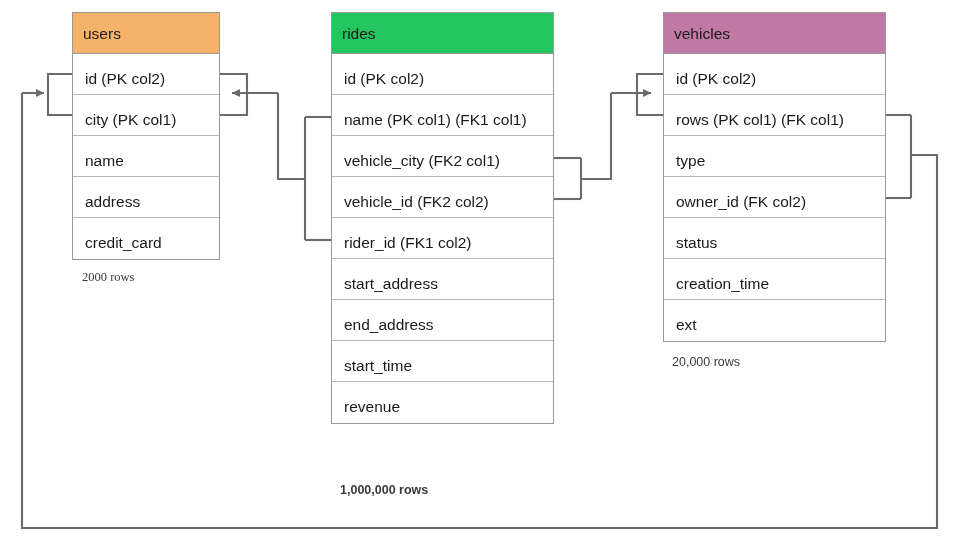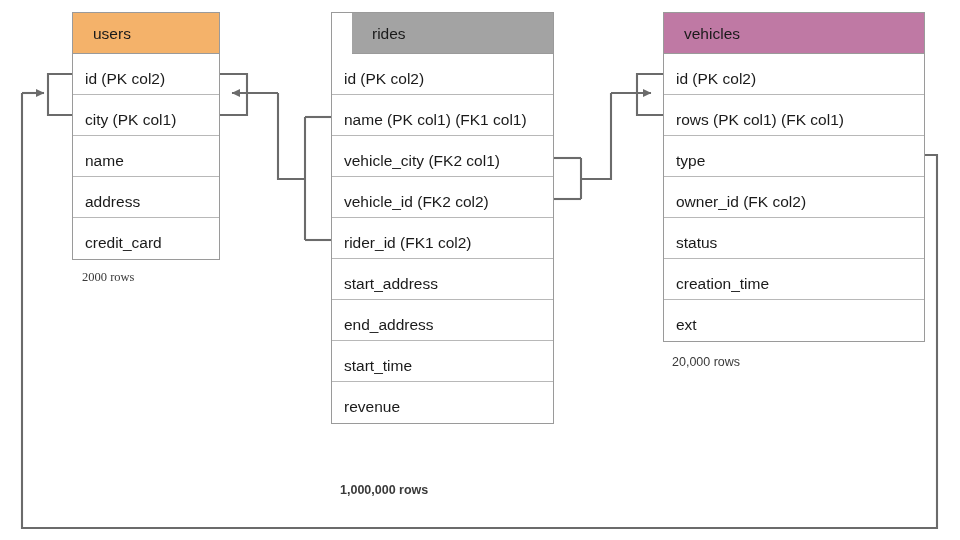--- a/index.html
+++ b/index.html
@@ -1,31 +1,31 @@
 <!DOCTYPE html>
 <html><head>
 <meta charset="utf-8">
 <style>
   html,body{margin:0;padding:0;}
   body{width:960px;height:540px;background:#ffffff;
        font-family:"Liberation Sans",sans-serif;overflow:hidden;position:relative;}
   #canvas{position:absolute;left:0;top:0;width:960px;height:540px;}
   svg.wires{position:absolute;left:0;top:0;width:960px;height:540px;overflow:visible;}
   .table{position:absolute;box-sizing:border-box;border:1px solid #9a9a9a;background:#fff;}
-  .thead{box-sizing:border-box;height:41px;line-height:41px;padding:0 20px;
+  .thead{box-sizing:border-box;height:41px;line-height:41px;padding:0 10px;
          font-size:15.5px;color:#1a1a1a;border-bottom:1px solid #9a9a9a;
          white-space:nowrap;overflow:hidden;}
   .trow{box-sizing:border-box;height:41px;line-height:41px;padding:4px 12px;
         font-size:15.5px;color:#1a1a1a;border-bottom:1px solid #b8b8b8;
         white-space:nowrap;overflow:hidden;background:#fff;}
   .trow.last{border-bottom:none;}
   .rowcount{position:absolute;font-size:12.5px;color:#3a3a3a;white-space:nowrap;}
   .t-users{left:72px;top:12px;width:148px;}
   .t-rides{left:331px;top:12px;width:223px;}
-  .t-vehicles{left:663px;top:12px;width:262px;}
+  .t-vehicles{left:663px;top:12px;width:223px;}
 </style>
 </head>
 <body>
 
 <div id="canvas">
 
   <svg class="wires" viewBox="0 0 960 540" xmlns="http://www.w3.org/2000/svg">
     <defs>
       <marker id="arrR" markerWidth="9" markerHeight="9" refX="8" refY="4.5" orient="auto" markerUnits="userSpaceOnUse">
         <path d="M0,0.6 L8.4,4.5 L0,8.4 z" fill="#6b6b6b"></path>
@@ -66,21 +66,21 @@
     <div class="thead" style="background: rgb(244, 178, 106); border-bottom-color: rgb(154, 154, 154);">users</div>
     <div class="trow">id (PK col2)</div>
     <div class="trow">city (PK col1)</div>
     <div class="trow">name</div>
     <div class="trow">address</div>
     <div class="trow last">credit_card</div>
   </div>
   <div class="rowcount" style="left:82px;top:270px;font-family:Liberation Serif, serif;">2000 rows</div>
 
   <div class="table t-rides" style="border-color: rgb(154, 154, 154);">
-    <div class="thead" style="background: #a3a3a3; border-bottom-color: rgb(154, 154, 154); margin-left: 20px;">rides</div>
+    <div class="thead" style="background: #22c55e; border-bottom-color: rgb(154, 154, 154);">rides</div>
     <div class="trow">id (PK col2)</div>
     <div class="trow">name (PK col1) (FK1 col1)</div>
     <div class="trow">vehicle_city (FK2 col1)</div>
     <div class="trow">vehicle_id (FK2 col2)</div>
     <div class="trow">rider_id (FK1 col2)</div>
     <div class="trow">start_address</div>
     <div class="trow">end_address</div>
     <div class="trow">start_time</div>
     <div class="trow last">revenue</div>
   </div>

